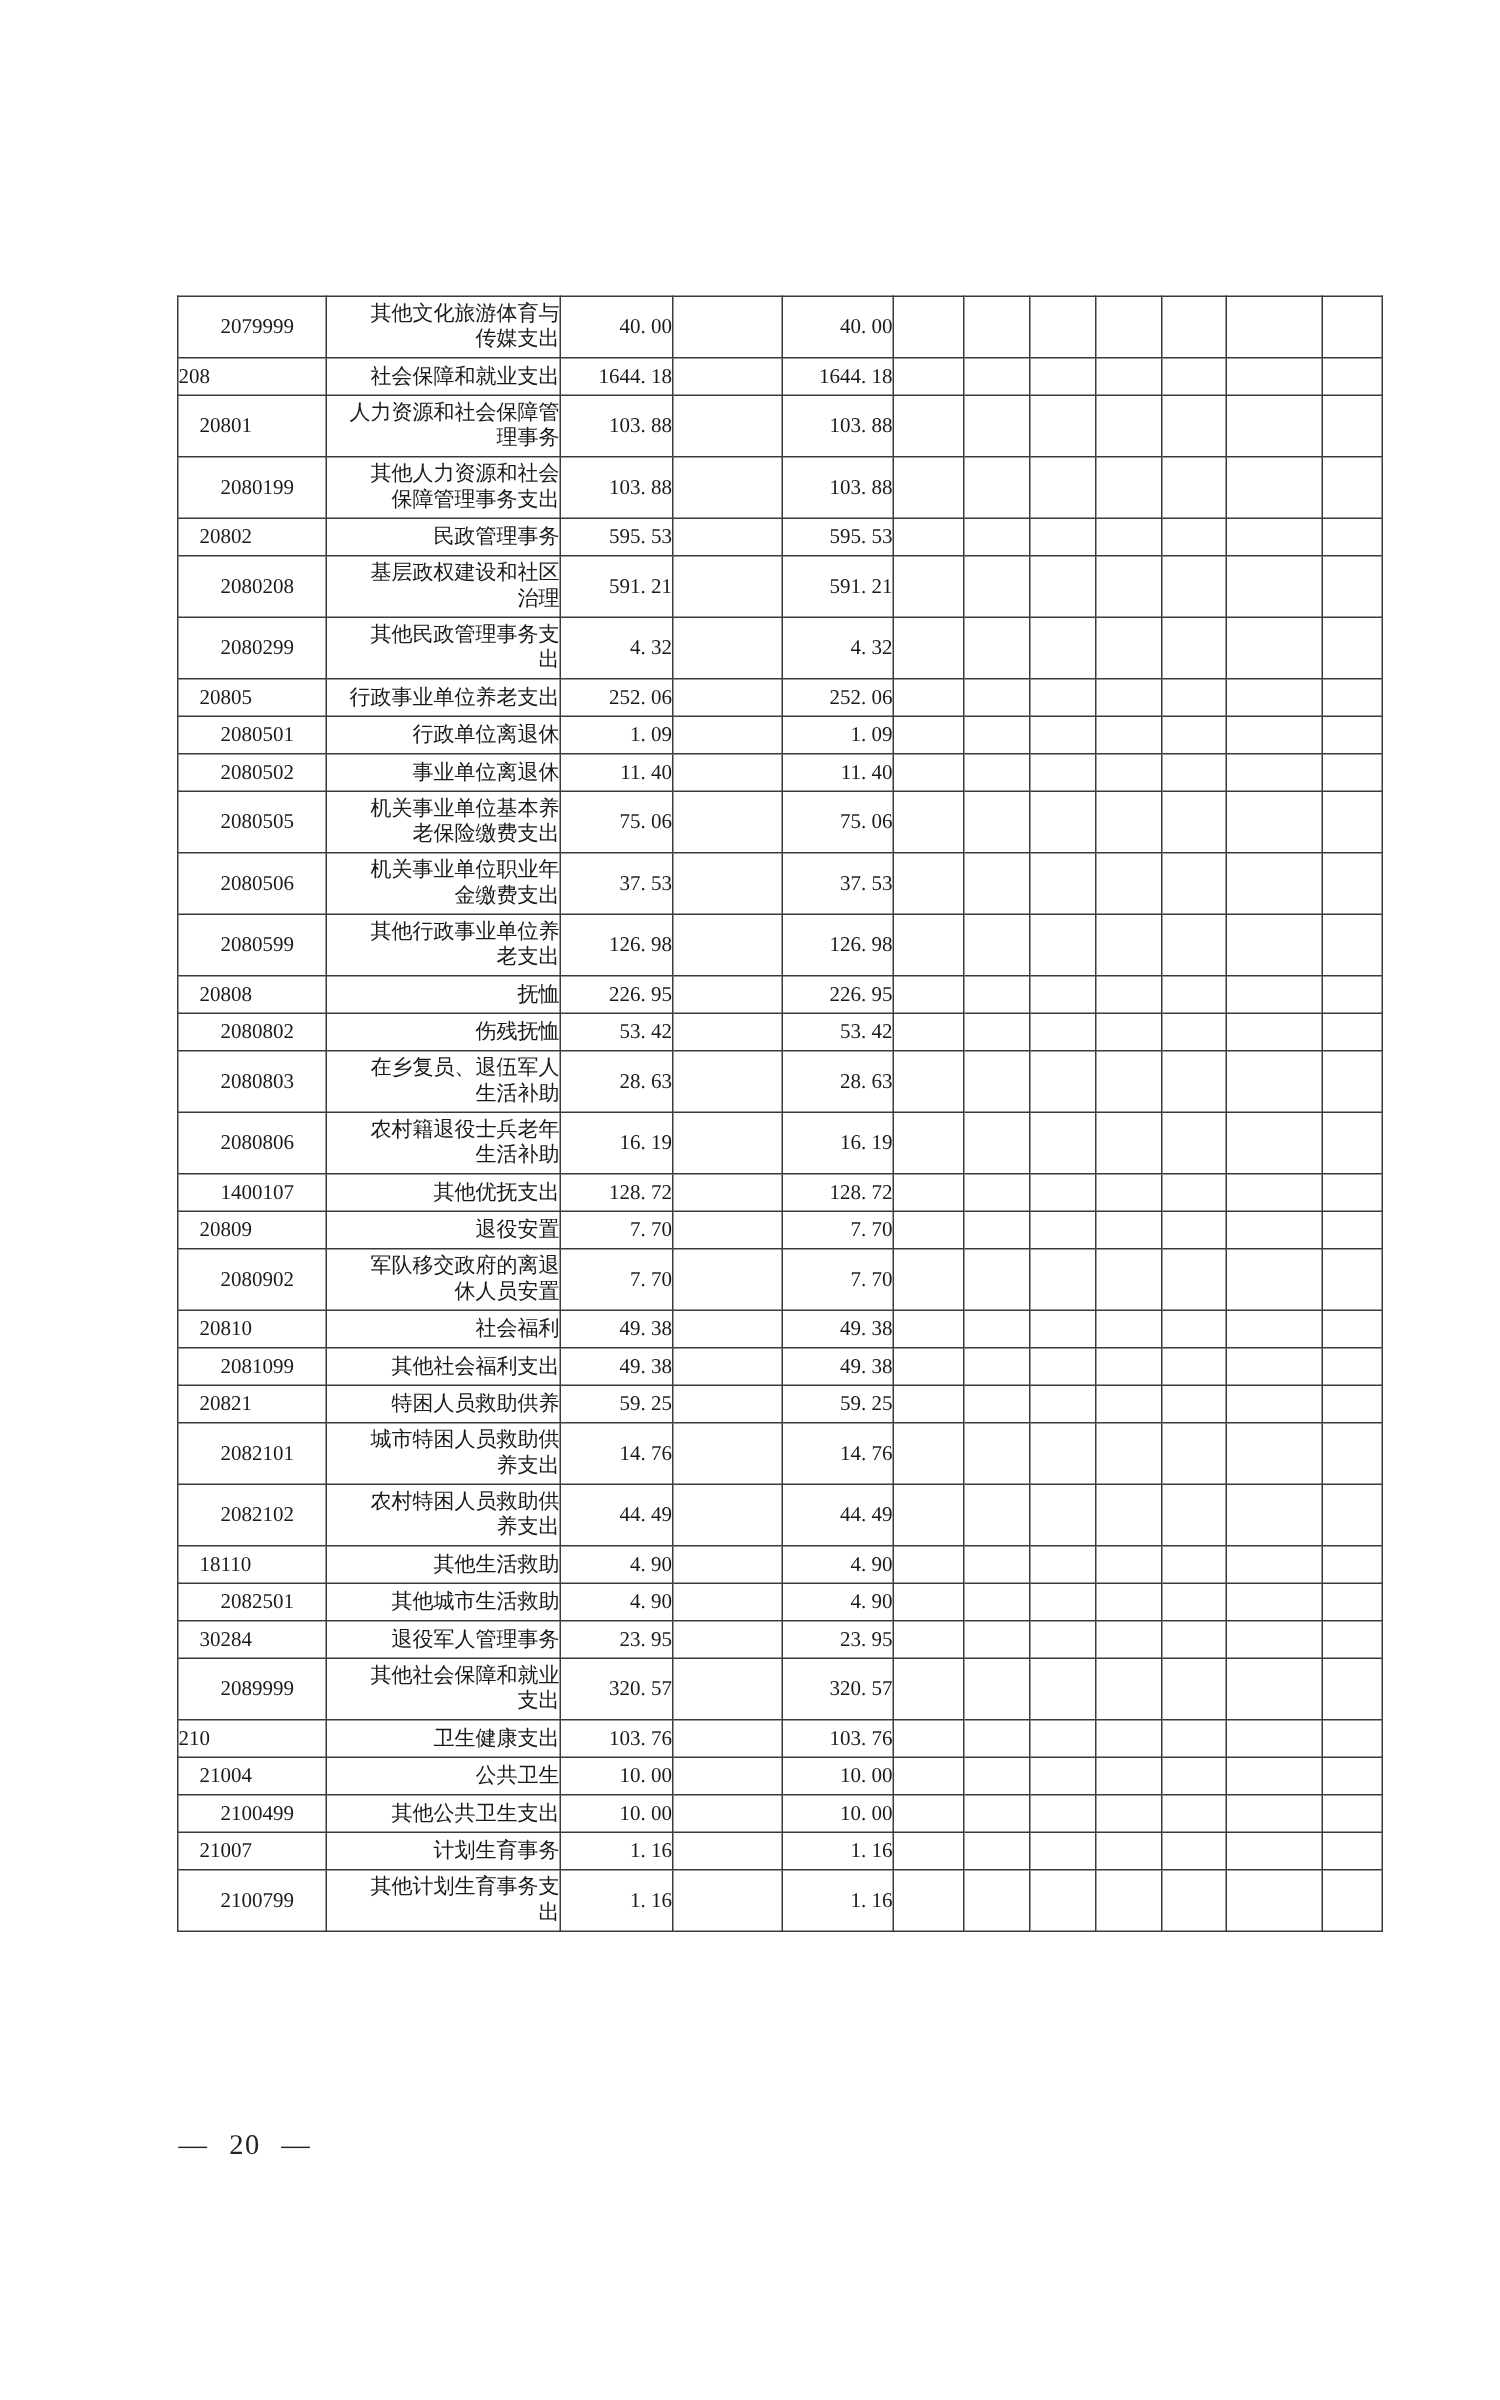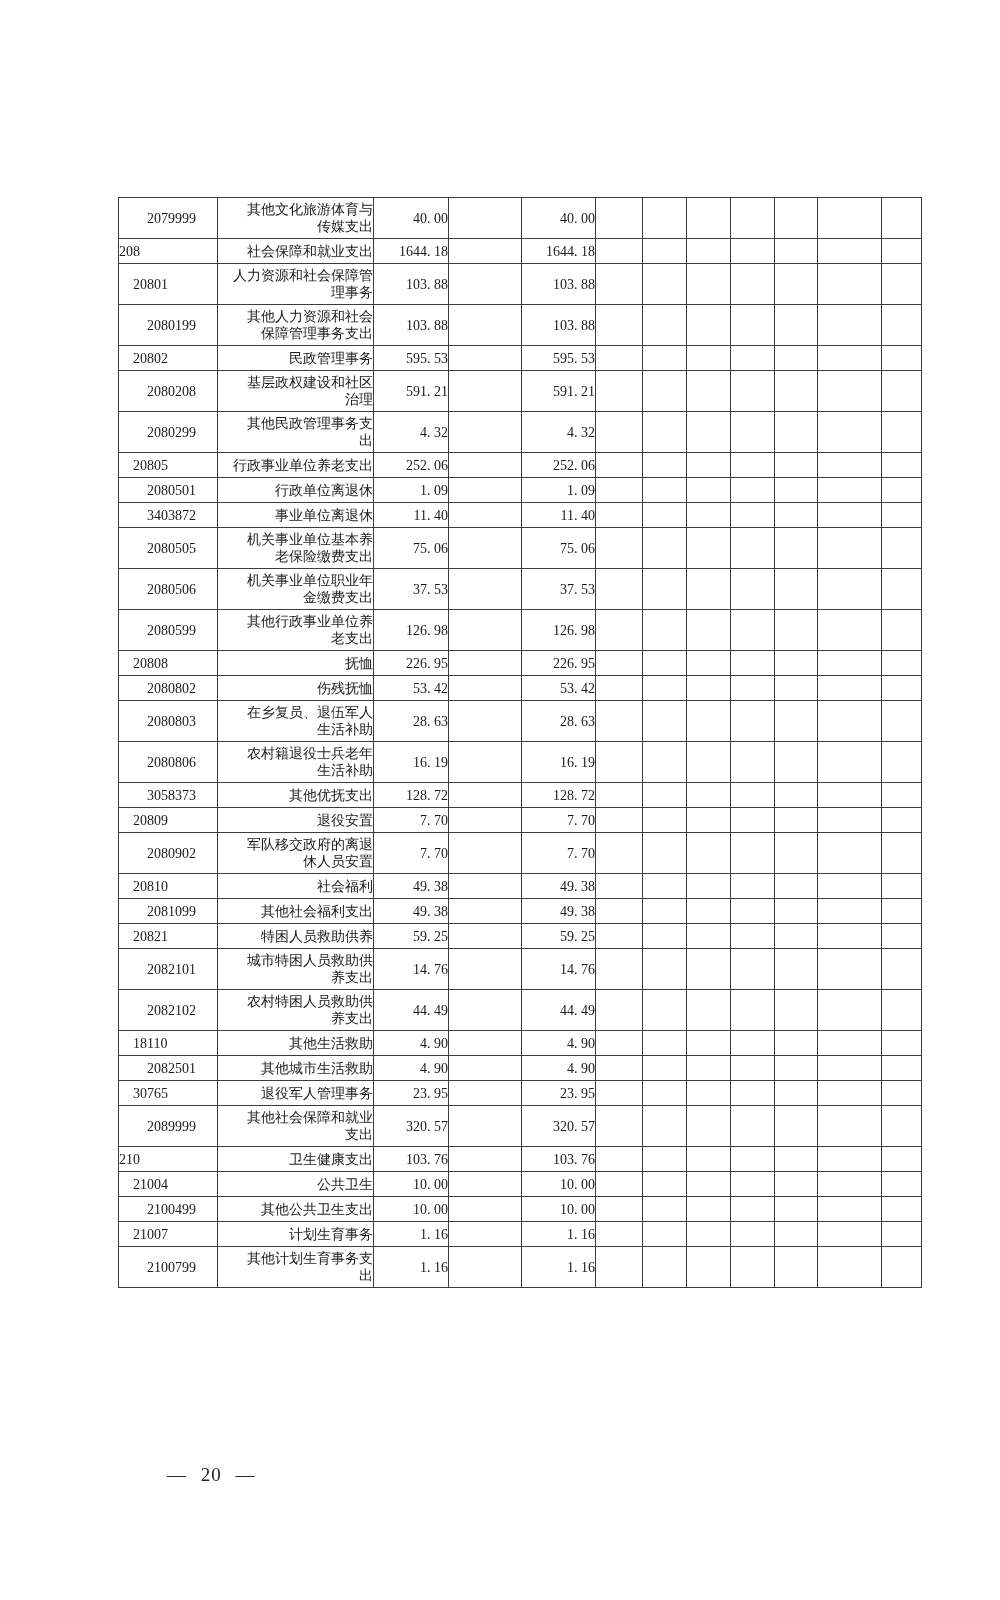--- a/index.html
+++ b/index.html
@@ -43,26 +43,25 @@
   tr.lvl2 td.code, tr.lvl2 td.name{text-indent:14px;}
   tr.lvl3 td.code, tr.lvl3 td.name{text-indent:28px;}
   td.num{
     text-align:right;
     padding-right:8px;
   }
   td.blank{padding:0;}
   .page-number{
     position:absolute;
     left:119px;
-    top:1464px;
+    top:1420px;
     font-size:19px;
     letter-spacing:1px;
     word-spacing:8px;
     color:#222;
-    margin-left:48px;
   }
 </style>
 </head>
 <body>
 
 <div class="page">
 
   <table class="budget">
     <colgroup>
       <col style="width:99px">
@@ -199,21 +198,21 @@
           <td class="num">1. 09</td>
           <td class="blank"></td>
           <td class="blank"></td>
           <td class="blank"></td>
           <td class="blank"></td>
           <td class="blank"></td>
           <td class="blank"></td>
           <td class="blank"></td>
         </tr>
         <tr class="lvl3">
-          <td class="code">3403872</td>
+          <td class="code">2080502</td>
           <td class="name">事业单位离退休</td>
           <td class="num">11. 40</td>
           <td class="blank"></td>
           <td class="num">11. 40</td>
           <td class="blank"></td>
           <td class="blank"></td>
           <td class="blank"></td>
           <td class="blank"></td>
           <td class="blank"></td>
           <td class="blank"></td>
@@ -311,21 +310,21 @@
           <td class="num">16. 19</td>
           <td class="blank"></td>
           <td class="blank"></td>
           <td class="blank"></td>
           <td class="blank"></td>
           <td class="blank"></td>
           <td class="blank"></td>
           <td class="blank"></td>
         </tr>
         <tr class="lvl3">
-          <td class="code">3058373</td>
+          <td class="code">1400107</td>
           <td class="name">其他优抚支出</td>
           <td class="num">128. 72</td>
           <td class="blank"></td>
           <td class="num">128. 72</td>
           <td class="blank"></td>
           <td class="blank"></td>
           <td class="blank"></td>
           <td class="blank"></td>
           <td class="blank"></td>
           <td class="blank"></td>
@@ -451,21 +450,21 @@
           <td class="num">4. 90</td>
           <td class="blank"></td>
           <td class="blank"></td>
           <td class="blank"></td>
           <td class="blank"></td>
           <td class="blank"></td>
           <td class="blank"></td>
           <td class="blank"></td>
         </tr>
         <tr class="lvl2">
-          <td class="code">30765</td>
+          <td class="code">30284</td>
           <td class="name">退役军人管理事务</td>
           <td class="num">23. 95</td>
           <td class="blank"></td>
           <td class="num">23. 95</td>
           <td class="blank"></td>
           <td class="blank"></td>
           <td class="blank"></td>
           <td class="blank"></td>
           <td class="blank"></td>
           <td class="blank"></td>

